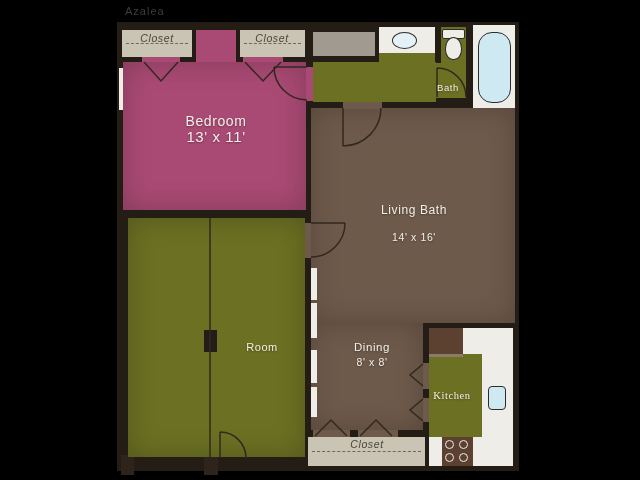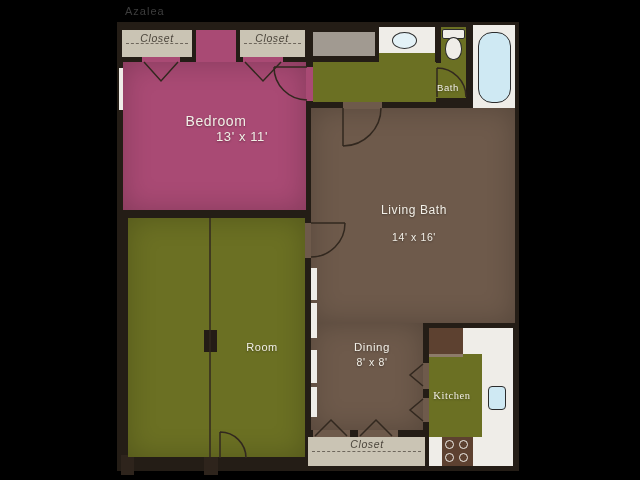--- a/index.html
+++ b/index.html
@@ -96,21 +96,21 @@
   </svg>
 
   <div class="dash" style="left:126px;top:43px;width:62px;"></div>
   <div class="dash" style="left:244px;top:43px;width:57px;"></div>
   <div class="dash" style="left:312px;top:451px;width:109px;"></div>
 
   <div class="lbl dark" style="left:157px;top:38px;font-size:10.5px;">Closet</div>
   <div class="lbl dark" style="left:272px;top:38px;font-size:10.5px;">Closet</div>
   <div class="lbl dark" style="left:367px;top:444px;font-size:10.5px;">Closet</div>
   <div class="lbl" style="left:216px;top:121px;font-size:14px;">Bedroom</div>
-  <div class="lbl" style="left:216px;top:136px;font-size:13px;margin-left:26px;">13' x 11'</div>
+  <div class="lbl" style="left:216px;top:136px;font-size:15px;">13' x 11'</div>
   <div class="lbl" style="left:414px;top:210px;font-size:12px;">Living Bath</div>
   <div class="lbl" style="left:414px;top:225px;font-size:10.5px;margin-top:12px;">14' x 16'</div>
   <div class="lbl" style="left:372px;top:347px;font-size:11.5px;">Dining</div>
   <div class="lbl" style="left:372px;top:362px;font-size:10.5px;">8' x 8'</div>
   <div class="lbl" style="left:262px;top:347px;font-size:11px;">Room</div>
   <div class="lbl" style="left:452px;top:395px;font-size:10.5px;font-family:Liberation Serif, serif;">Kitchen</div>
   <div class="lbl" style="left:448px;top:87px;font-size:9.5px;">Bath</div>
 
 </div>
 

